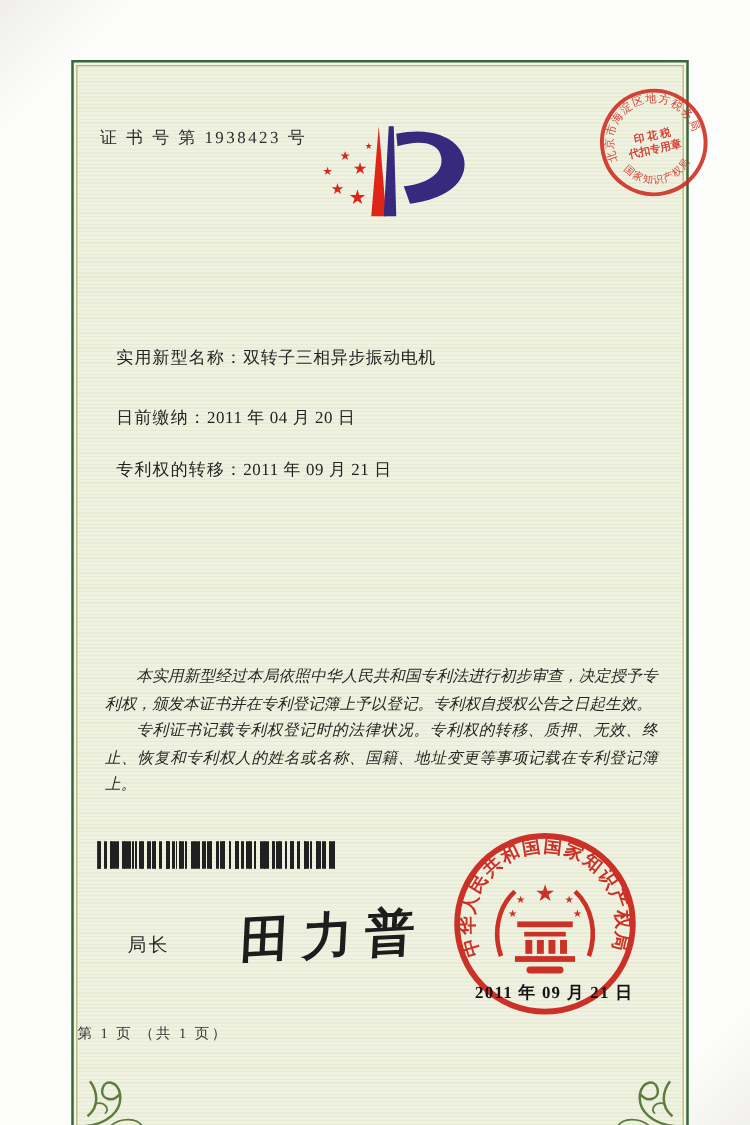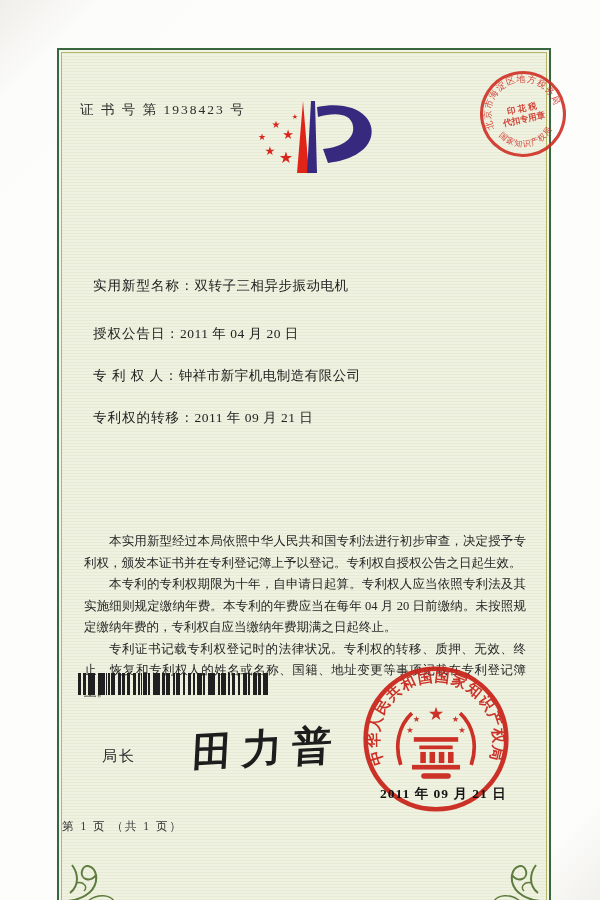--- a/index.html
+++ b/index.html
@@ -32,20 +32,21 @@
     font-size:30px;font-weight:bold;letter-spacing:9px;color:#171717;
   }
   .fields{position:absolute;left:20px;top:224px;right:20px;margin-left:11px;}
   .field{height:20px;margin-bottom:22px;font-size:13.5px;color:#222;white-space:nowrap;}
   .field:first-child{margin-bottom:28px;}
   .flabel{letter-spacing:1px;}
   .fvalue{letter-spacing:.5px;}
   .paragraphs{
     position:absolute;left:22px;right:20px;top:478px;
     font-size:12.5px;line-height:21.5px;color:#262626;text-align:justify;
+    font-style:italic;
   }
   .paragraphs p{margin:0;text-indent:2em;}
   .barcode{
     position:absolute;left:16px;top:620px;width:190px;height:22px;
     background-image:
       repeating-linear-gradient(90deg,#202020 0 2px,transparent 2px 5px),
       repeating-linear-gradient(90deg,#202020 0 1px,transparent 1px 7px),
       repeating-linear-gradient(90deg,#202020 0 3px,transparent 3px 11px);
   }
   .sign-title{
@@ -107,33 +108,29 @@
         <text x="50" y="47" font-size="9.5" fill="#cf2a20" text-anchor="middle" font-weight="bold">印 花 税</text>
         <text x="50" y="59" font-size="9.5" fill="#cf2a20" text-anchor="middle" font-weight="bold">代扣专用章</text>
       </svg>
 
 
       <div class="fields">
         <div class="field">
           <span class="flabel">实用新型名称：</span><span class="fvalue">双转子三相异步振动电机</span>
         </div>
         <div class="field">
-          <span class="flabel">授权公告日：</span><span class="fvalue">2011 年 04 月 20 日</span>
-        </div>
-        <div class="field">
-          <span class="flabel">专 利 权 人：</span><span class="fvalue">钟祥市新宇机电制造有限公司</span>
+          <span class="flabel">日前缴纳：</span><span class="fvalue">2011 年 04 月 20 日</span>
         </div>
         <div class="field">
           <span class="flabel">专利权的转移：</span><span class="fvalue">2011 年 09 月 21 日</span>
         </div>
       </div>
 
       <div class="paragraphs">
         <p>本实用新型经过本局依照中华人民共和国专利法进行初步审查，决定授予专利权，颁发本证书并在专利登记簿上予以登记。专利权自授权公告之日起生效。</p>
-        <p>本专利的专利权期限为十年，自申请日起算。专利权人应当依照专利法及其实施细则规定缴纳年费。本专利的年费应当在每年 04 月 20 日前缴纳。未按照规定缴纳年费的，专利权自应当缴纳年费期满之日起终止。</p>
         <p>专利证书记载专利权登记时的法律状况。专利权的转移、质押、无效、终止、恢复和专利权人的姓名或名称、国籍、地址变更等事项记载在专利登记簿上。</p>
       </div>
 
       <div class="barcode"></div>
 
       <div class="sign-title">局长</div>
       <div class="signature">田力普</div>
 
       <svg class="main-seal" viewBox="0 0 160 160">
         <defs>

